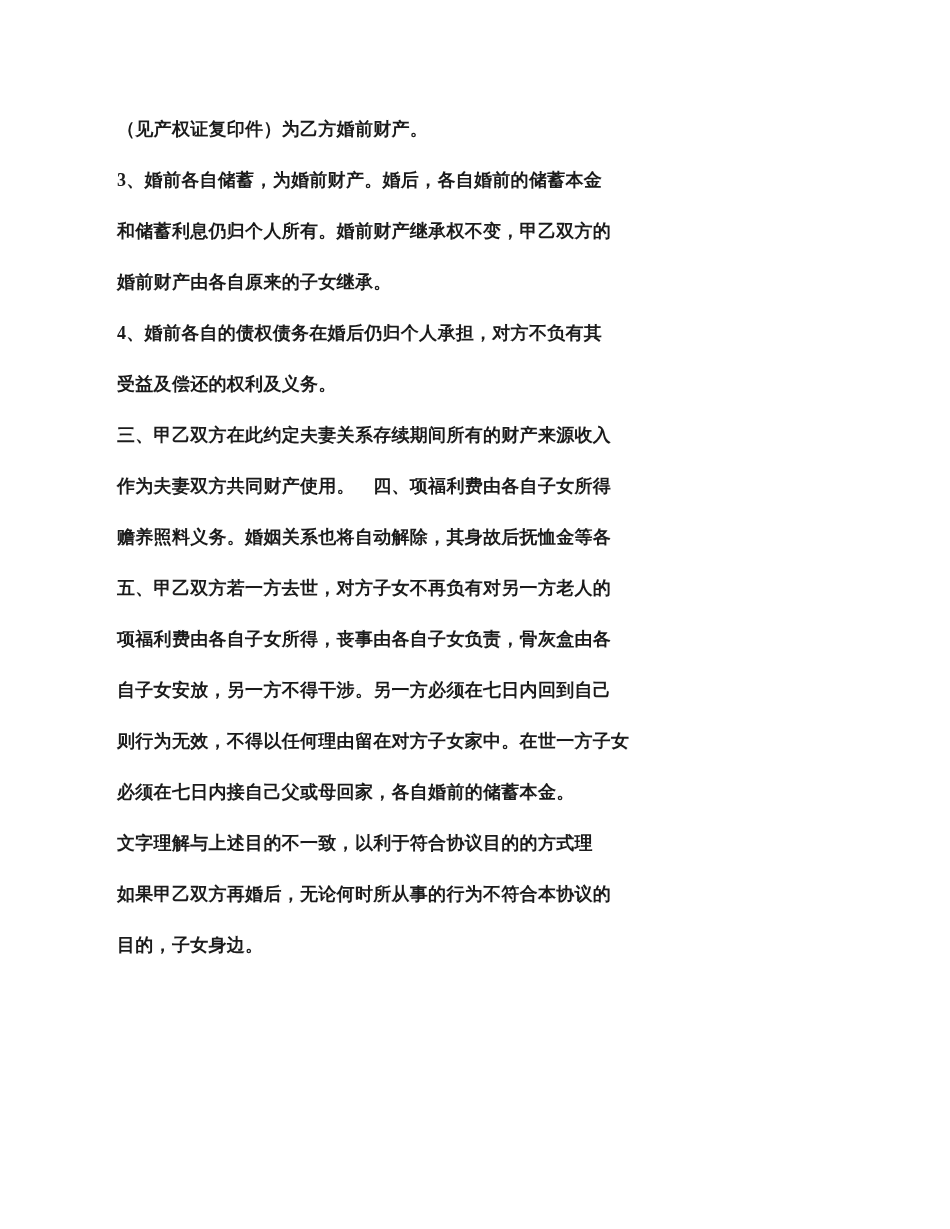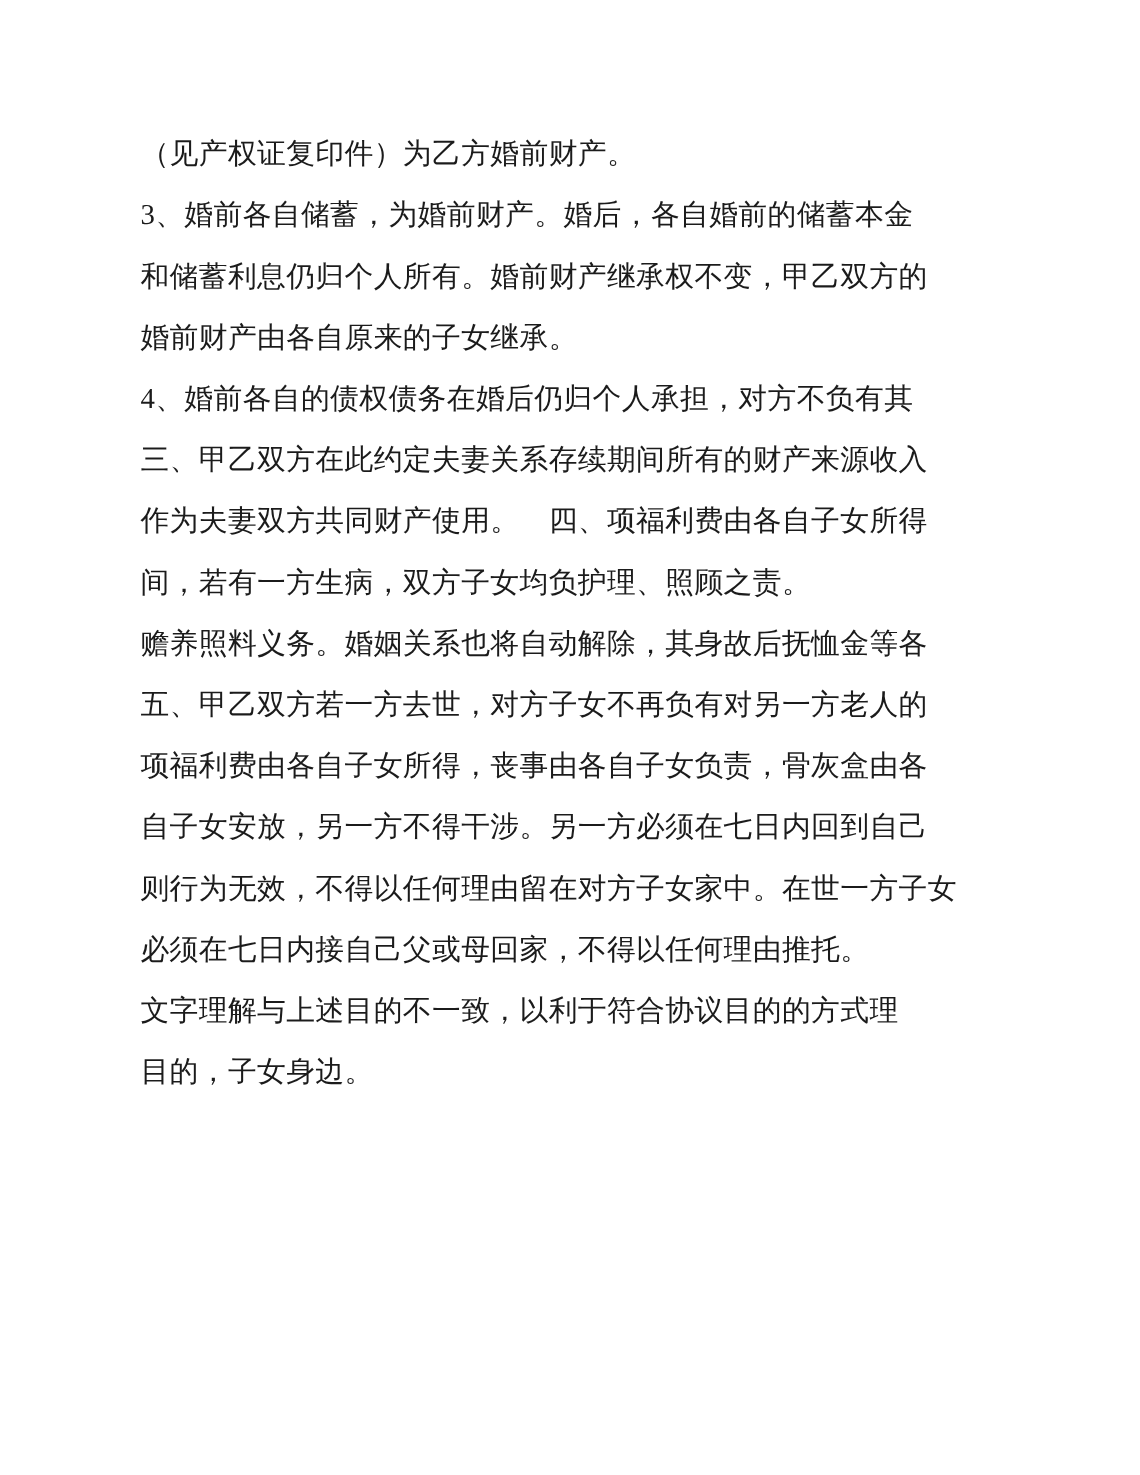--- a/index.html
+++ b/index.html
@@ -17,42 +17,44 @@
   .doc-body {
     position: absolute;
     left: 117px;
     top: 104px;
     width: 724px;
   }
   .doc-line {
     height: 51px;
     line-height: 51px;
     font-family: "Liberation Serif", "DejaVu Serif", serif;
-    font-size: 24px;
+    font-size: 18px;
     letter-spacing: 0.3px;
     color: #1b1b1b;
     white-space: nowrap;
     text-align: left;
+    font-weight: bold;
   }
 </style>
 </head>
 <body>
 
 <div class="screen">
   <div class="doc-body">
     <div class="doc-line">（见产权证复印件）为乙方婚前财产。</div>
     <div class="doc-line">3、婚前各自储蓄，为婚前财产。婚后，各自婚前的储蓄本金</div>
     <div class="doc-line">和储蓄利息仍归个人所有。婚前财产继承权不变，甲乙双方的</div>
     <div class="doc-line">婚前财产由各自原来的子女继承。</div>
     <div class="doc-line">4、婚前各自的债权债务在婚后仍归个人承担，对方不负有其</div>
+    <div class="doc-line">受益及偿还的权利及义务。</div>
     <div class="doc-line">三、甲乙双方在此约定夫妻关系存续期间所有的财产来源收入</div>
     <div class="doc-line">作为夫妻双方共同财产使用。　四、项福利费由各自子女所得</div>
-    <div class="doc-line">间，若有一方生病，双方子女均负护理、照顾之责。</div>
     <div class="doc-line">赡养照料义务。婚姻关系也将自动解除，其身故后抚恤金等各</div>
     <div class="doc-line">五、甲乙双方若一方去世，对方子女不再负有对另一方老人的</div>
     <div class="doc-line">项福利费由各自子女所得，丧事由各自子女负责，骨灰盒由各</div>
     <div class="doc-line">自子女安放，另一方不得干涉。另一方必须在七日内回到自己</div>
     <div class="doc-line">则行为无效，不得以任何理由留在对方子女家中。在世一方子女</div>
-    <div class="doc-line">必须在七日内接自己父或母回家，不得以任何理由推托。</div>
+    <div class="doc-line">必须在七日内接自己父或母回家，各自婚前的储蓄本金。</div>
     <div class="doc-line">文字理解与上述目的不一致，以利于符合协议目的的方式理</div>
+    <div class="doc-line">如果甲乙双方再婚后，无论何时所从事的行为不符合本协议的</div>
     <div class="doc-line">目的，子女身边。</div>
   </div>
 </div>
 
 </body></html>

